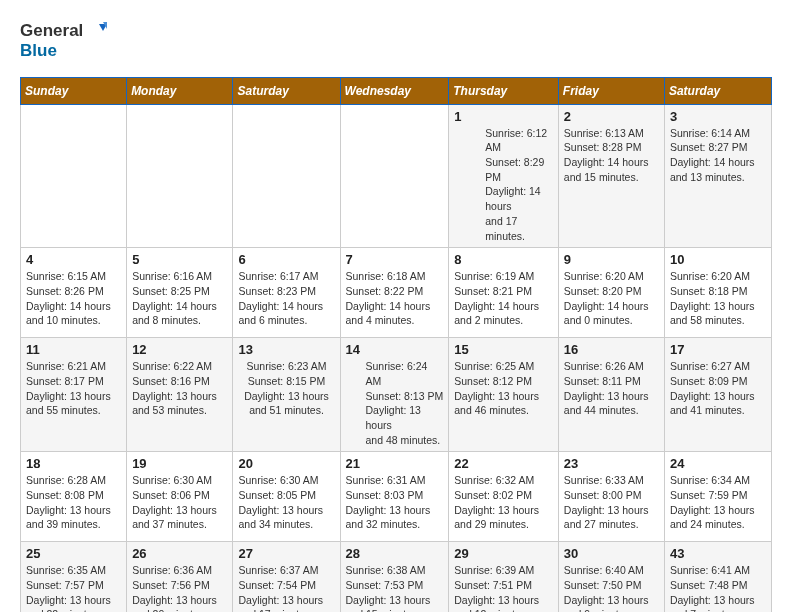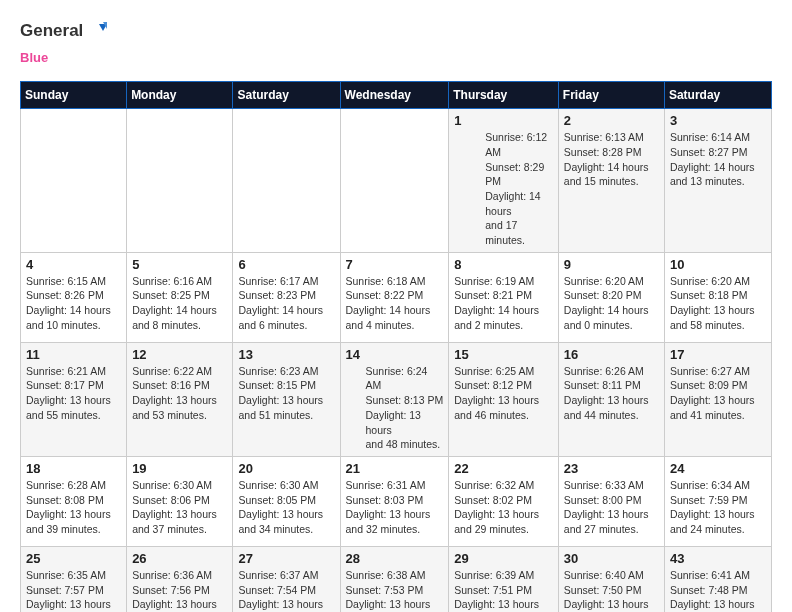--- a/index.html
+++ b/index.html
@@ -32,22 +32,23 @@
     .location {
       font-size: 16px;
       color: #444;
     }
     table {
       width: 100%;
       border-collapse: collapse;
       font-size: 11px;
     }
     thead tr {
-      background-color: #0f172a;
+      background-color: #a16207;
       color: #fff;
+      font-style: italic;
     }
     thead th {
       padding: 6px 4px;
       text-align: left;
       font-weight: bold;
       font-size: 12px;
       border: 1px solid #1565c0;
     }
     tbody tr {
       vertical-align: top;
@@ -89,21 +90,21 @@
 <div class="header-section">
   <div class="logo">
   <div style="display:flex;flex-direction:column;line-height:1.1;">
     <div style="display:flex;align-items:center;gap:2px;">
       <span style="font-size:17px;font-weight:bold;color:#333;">General</span>
       <svg width="22" height="22" viewBox="0 0 22 22">
         <polygon points="14,4 22,4 18,11" fill="#1565c0"></polygon>
         <polygon points="18,2 26,2 22,9" fill="#4a90d9"></polygon>
       </svg>
     </div>
-    <span style="font-size:13px;font-weight:bold;color:#ec4899;margin-top:9px;">Blue</span>
+    <span style="font-size:17px;font-weight:bold;color:#0369a1;">Blue</span>
   </div>
 </div>
   <div class="title-section">
     <div class="month-year"></div>
     <div class="location"></div>
   </div>
 </div>
 
 <table>
   <thead>
@@ -206,21 +207,21 @@
         </td>
         <td>
           <span class="day-number">12</span>
           <div class="day-info" style="white-space: pre-line;">Sunrise: 6:22 AM
 Sunset: 8:16 PM
 Daylight: 13 hours
 and 53 minutes.</div>
         </td>
         <td>
           <span class="day-number">13</span>
-          <div class="day-info" style="white-space: pre-line;">Sunrise: 6:23 AM
+          <div class="day-info" style="white-space: pre-line; text-align: center;">Sunrise: 6:23 AM
 Sunset: 8:15 PM
 Daylight: 13 hours
 and 51 minutes.</div>
         </td>
         <td>
           <span class="day-number">14</span>
           <div class="day-info" style="white-space: pre-line; margin-left: 20px;">Sunrise: 6:24 AM
 Sunset: 8:13 PM
 Daylight: 13 hours
 and 48 minutes.</div>

